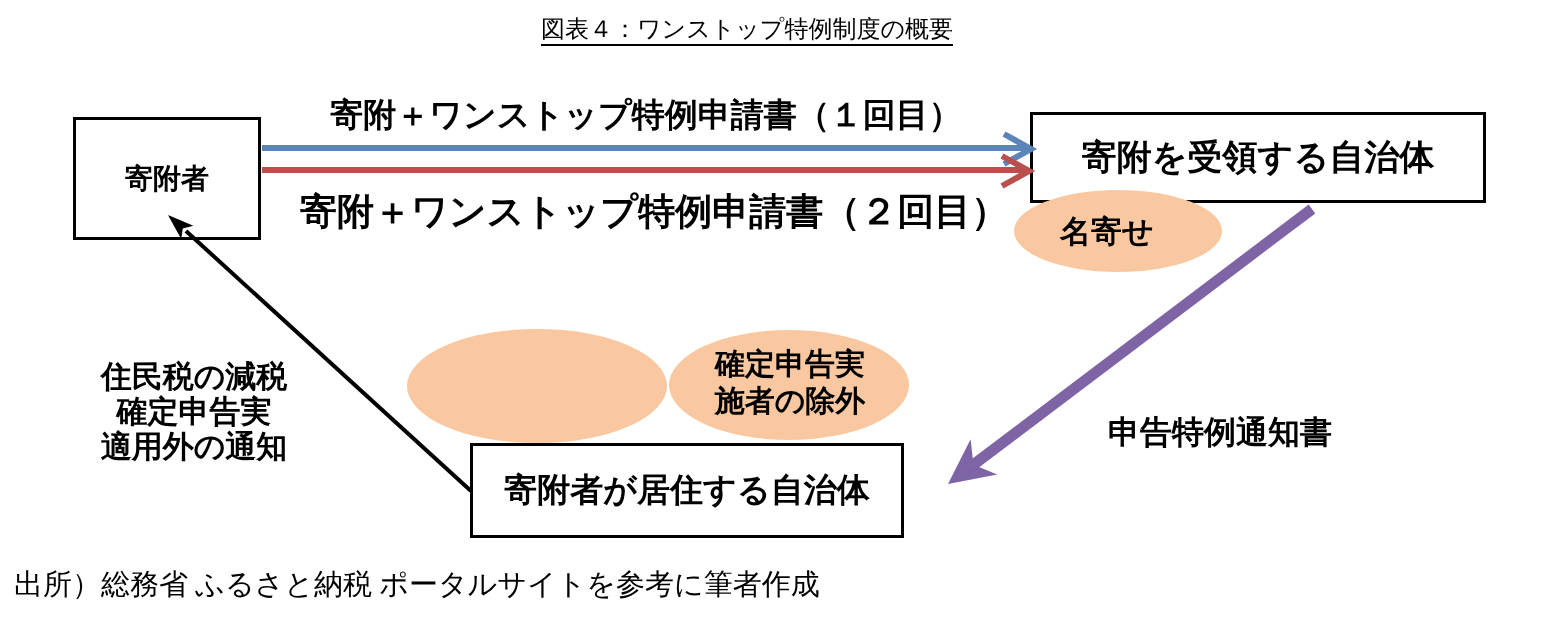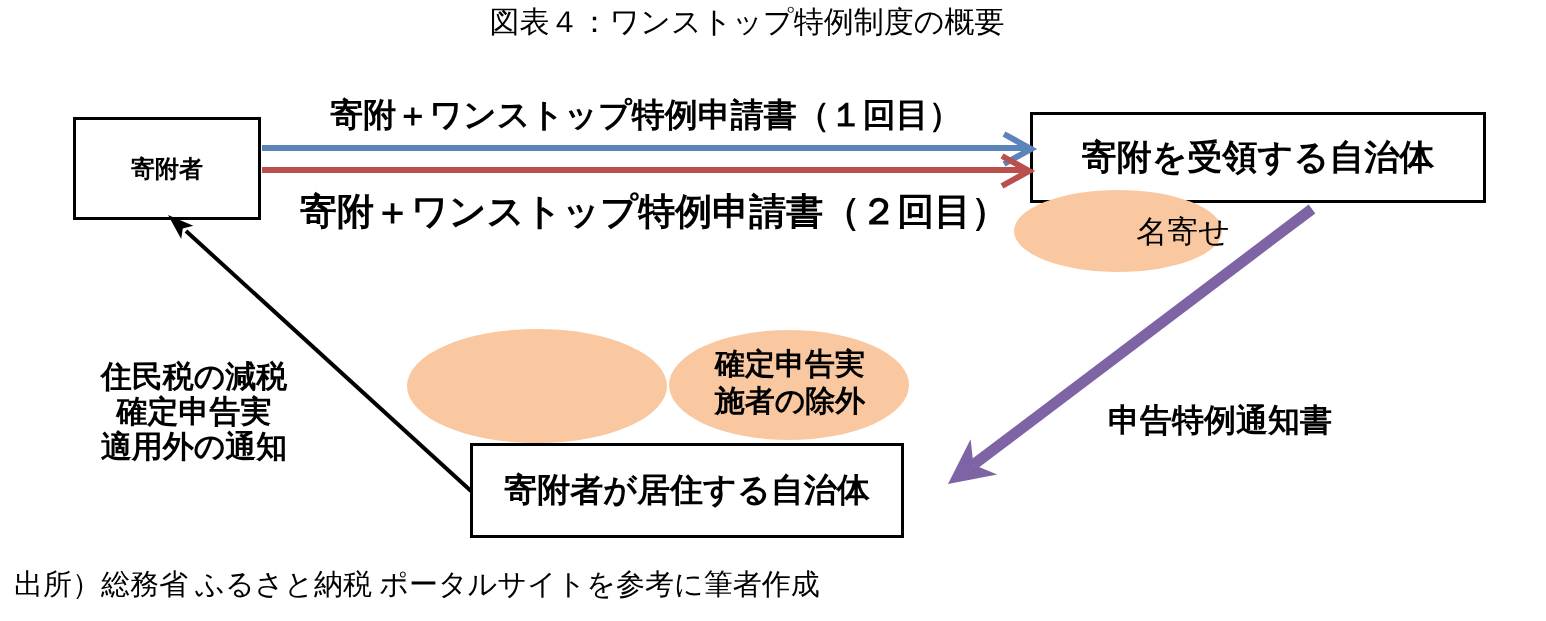--- a/index.html
+++ b/index.html
@@ -1,34 +1,34 @@
 <!DOCTYPE html>
 <html><head>
 <meta charset="utf-8">
 <style>
   html,body{margin:0;padding:0;background:#ffffff;}
   *{box-sizing:border-box;}
   #canvas{position:relative;width:1546px;height:621px;background:#ffffff;overflow:hidden;
           font-family:"Liberation Sans","DejaVu Sans",sans-serif;color:#000;}
   .abs{position:absolute;}
   .serif{font-family:"Liberation Serif","DejaVu Serif",serif;}
-  #figure-title{top:2px;left:747px;transform:translateX(-50%);font-size:30px;white-space:nowrap;
-                text-decoration-thickness:2px;text-underline-offset:7px;z-index:3;}
+  #figure-title{top:13px;left:747px;transform:translateX(-50%);font-size:24px;white-space:nowrap;
+                text-decoration:underline;text-decoration-thickness:2px;text-underline-offset:7px;z-index:3;}
   .node-box{background:#ffffff;border:3px solid #000;display:flex;align-items:center;justify-content:center;
             font-weight:bold;z-index:1;white-space:nowrap;}
-  #donor-box{left:73px;top:117px;width:188px;height:103px;font-size:24px;}
+  #donor-box{left:73px;top:117px;width:188px;height:123px;font-size:28px;}
   #receiving-box{left:1030px;top:112px;width:456px;height:91px;font-size:35px;}
   #residence-box{left:470px;top:443px;width:434px;height:95px;font-size:33px;z-index:1;}
   #shapes{position:absolute;left:0;top:0;z-index:2;pointer-events:none;}
   .flow-label{font-weight:bold;z-index:3;white-space:nowrap;}
   #application1-label{left:300px;top:93px;width:692px;text-align:center;font-size:33px;}
   #application2-label{left:300px;top:187px;width:692px;text-align:center;font-size:37px;}
-  #notification-label{left:1108px;top:399px;font-size:32px;}
+  #notification-label{left:1108px;top:411px;font-size:32px;}
   #tax-reduction-note{left:38px;top:359px;width:312px;text-align:center;font-size:31px;line-height:35px;font-weight:bold;z-index:3;}
-  #name-matching-label{left:1030px;top:213px;width:200px;text-align:right;font-size:31px;line-height:37px;font-weight:normal;z-index:3;}
+  #name-matching-label{left:1060px;top:213px;width:200px;text-align:left;font-size:31px;line-height:37px;font-weight:bold;z-index:3;}
   #five-groups-label{left:407px;top:346px;width:262px;text-align:center;font-size:30px;line-height:37px;font-weight:bold;z-index:3;}
   #final-return-label{left:669px;top:345px;width:242px;text-align:center;font-size:30px;line-height:37px;font-weight:bold;z-index:3;}
   #source-note{left:14px;top:565px;font-size:29px;white-space:nowrap;z-index:3;}
 </style>
 </head>
 <body>
 
 <div id="canvas">
 
   <div id="figure-title" class="abs serif">図表４：ワンストップ特例制度の概要</div>

